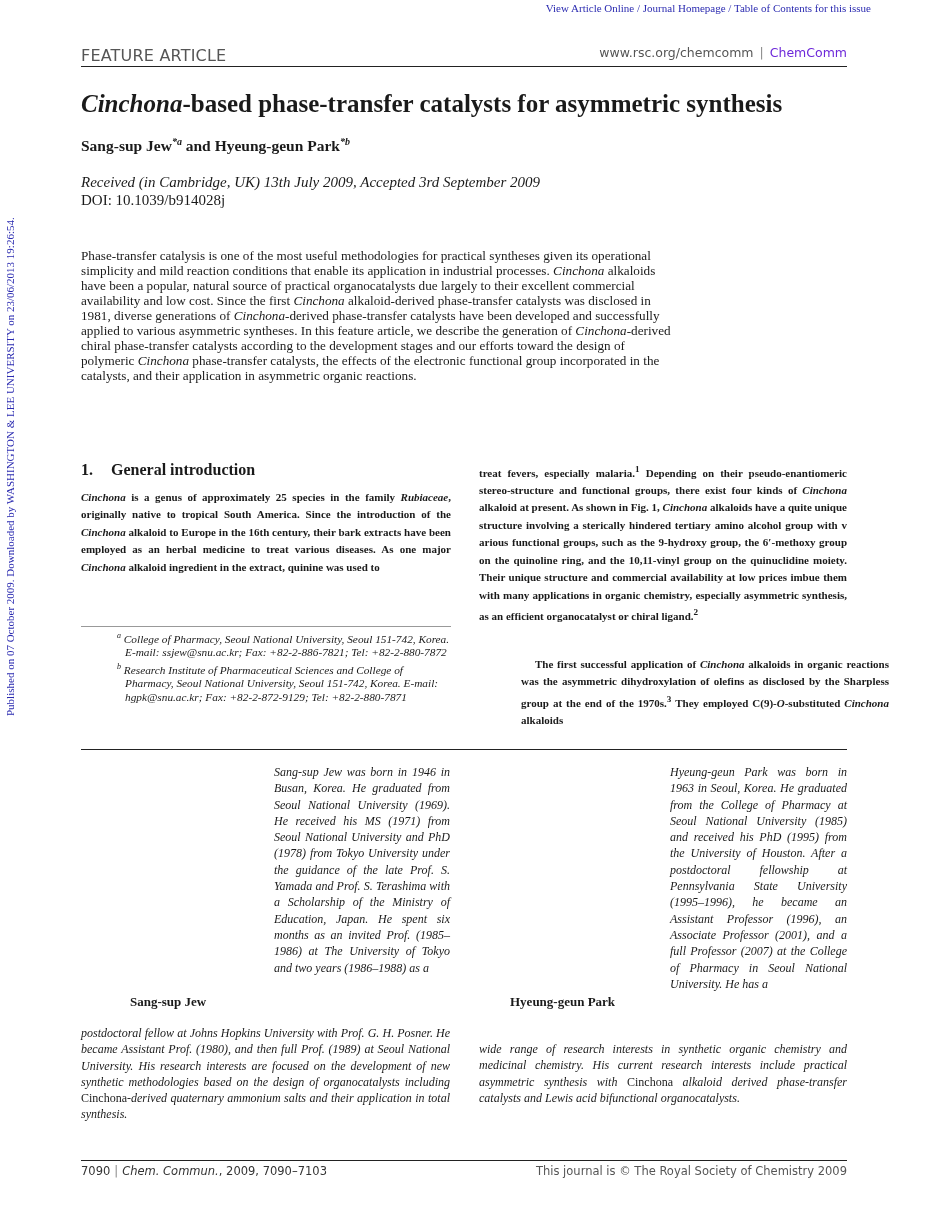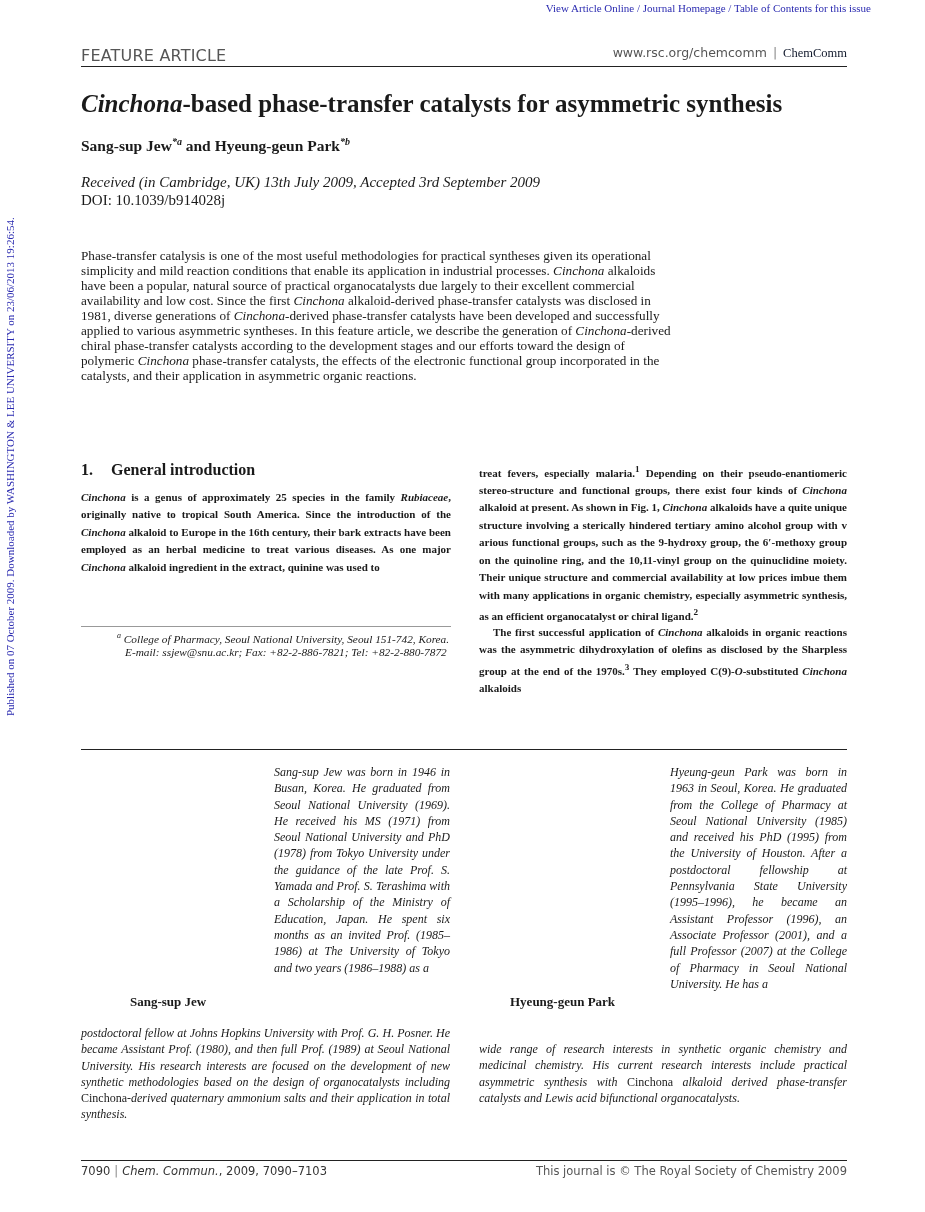--- a/index.html
+++ b/index.html
@@ -6,40 +6,40 @@
   body { width: 925px; height: 1212px; position: relative; overflow: hidden; color: #1a1a1a; font-family: "Liberation Serif", serif; }
   .abs { position: absolute; }
   .top-links { top: 2px; right: 54px; font-size: 11px; color: #2a2ab0; font-family: "Liberation Serif", serif; white-space: nowrap; }
   .top-links span { color: #2a2ab0; cursor: pointer; }
   .side-note { left: 4px; top: 186px; width: 16px; height: 530px; }
   .side-note div { position: absolute; left: 0; top: 530px; transform-origin: 0 0; transform: rotate(-90deg); white-space: nowrap; font-size: 11px; color: #2a2ab0; width: 530px; }
   .header { left: 81px; top: 44px; width: 766px; height: 22px; border-bottom: 1.5px solid #222; font-family: "DejaVu Sans", sans-serif; }
   .header .left { position: absolute; left: 0; top: 2px; font-size: 16px; color: #555; letter-spacing: 0.2px; }
   .header .right { position: absolute; right: 0; top: 1px; font-size: 12.5px; color: #555; }
   .header .right .sep { color: #888; margin: 0 6px; }
-  .header .right .brand { color: #0f172a; font-family: Liberation Serif, serif; }
+  .header .right .brand { color: #6d28d9; }
   .title { left: 81px; top: 90px; font-size: 25px; font-weight: bold; white-space: nowrap; }
   .authors { left: 81px; top: 136px; font-size: 15.5px; font-weight: bold; white-space: nowrap; }
   .authors sup { font-size: 10px; font-style: italic; }
   .received { left: 81px; top: 173px; font-size: 15px; font-style: italic; font-weight: normal; line-height: 18px; }
   .doi { font-style: normal; }
   .abstract { left: 81px; top: 248px; width: 600px; font-size: 13.2px; line-height: 15px; }
   .abstract i { font-style: italic; }
   .col { font-size: 11px; line-height: 17.4px; text-align: justify; font-weight: bold; }
   .col-left { left: 81px; width: 370px; }
   .col-right { left: 479px; width: 368px; }
   .h1 { left: 81px; top: 461px; font-size: 16px; font-weight: bold; white-space: nowrap; }
   .h1 .num { margin-right: 18px; }
   .p1 { top: 489px; }
   .fnrule { left: 81px; top: 626px; width: 370px; border-top: 1px solid #999; }
   .fn { left: 81px; top: 629px; width: 370px; font-size: 11.3px; line-height: 13.6px; font-style: italic; }
   .fn .item { padding-left: 8px; text-indent: -8px; margin-left: 36px; }
   .fn sup { font-size: 8px; }
   .pr1 { top: 461px; }
-  .pr2 { top: 624px; text-indent: 14px; }
+  .pr2 { top: 656px; text-indent: 14px; margin-left: 42px; }
   .bio-rule { left: 81px; top: 749px; width: 766px; border-top: 1.5px solid #222; }
   .bio { font-size: 12px; line-height: 16.3px; font-style: italic; text-align: justify; }
   .bio .roman { font-style: normal; }
   .bio1-right { left: 274px; top: 764px; width: 176px; }
   .bio1-bottom { left: 81px; top: 1025px; width: 369px; }
   .bio2-right { left: 670px; top: 764px; width: 177px; }
   .bio2-bottom { left: 479px; top: 1041px; width: 368px; }
   .photo { background: #ffffff; }
   .caption { font-size: 13px; font-weight: bold; white-space: nowrap; }
   .cap1 { left: 130px; top: 994px; }
@@ -77,20 +77,21 @@
 
 <div class="abs abstract"><span>Phase-transfer catalysis is one of the most useful methodologies for practical syntheses given its operational simplicity and mild reaction conditions that enable its application in industrial processes. </span><i>Cinchona</i><span> alkaloids have been a popular, natural source of practical organocatalysts due largely to their excellent commercial availability and low cost. Since the first </span><i>Cinchona</i><span> alkaloid-derived phase-transfer catalysts was disclosed in 1981, diverse generations of </span><i>Cinchona</i><span>-derived phase-transfer catalysts have been developed and successfully applied to various asymmetric syntheses. In this feature article, we describe the generation of </span><i>Cinchona</i><span>-derived chiral phase-transfer catalysts according to the development stages and our efforts toward the design of polymeric </span><i>Cinchona</i><span> phase-transfer catalysts, the effects of the electronic functional group incorporated in the catalysts, and their application in asymmetric organic reactions.</span></div>
 
 <div class="abs h1"><span class="num">1.</span><span>General introduction</span></div>
 
 <div class="abs col col-left p1"><i>Cinchona</i><span> is a genus of approximately 25 species in the family </span><i>Rubiaceae</i><span>, originally native to tropical South America. Since the introduction of the </span><i>Cinchona</i><span> alkaloid to Europe in the 16th century, their bark extracts have been employed as an herbal medicine to treat various diseases. As one major </span><i>Cinchona</i><span> alkaloid ingredient in the extract, quinine was used to</span></div>
 
 <div class="abs fnrule"></div>
 <div class="abs fn">
   <div class="item"><sup>a</sup><span> College of Pharmacy, Seoul National University, Seoul 151-742, Korea. E-mail: ssjew@snu.ac.kr; Fax: +82-2-886-7821; Tel: +82-2-880-7872</span></div>
+  <div class="item"><sup>b</sup><span> Research Institute of Pharmaceutical Sciences and College of Pharmacy, Seoul National University, Seoul 151-742, Korea. E-mail: hgpk@snu.ac.kr; Fax: +82-2-872-9129; Tel: +82-2-880-7871</span></div>
 </div>
 
 <div class="abs col col-right pr1"><span>treat fevers, especially malaria.</span><sup>1</sup><span> Depending on their pseudo-enantiomeric stereo-structure and functional groups, there exist four kinds of </span><i>Cinchona</i><span> alkaloid at present. As shown in Fig. 1, </span><i>Cinchona</i><span> alkaloids have a quite unique structure involving a sterically hindered tertiary amino alcohol group with v arious functional groups, such as the 9-hydroxy group, the 6′-methoxy group on the quinoline ring, and the 10,11-vinyl group on the quinuclidine moiety. Their unique structure and commercial availability at low prices imbue them with many applications in organic chemistry, especially asymmetric synthesis, as an efficient organocatalyst or chiral ligand.</span><sup>2</sup></div>
 
 <div class="abs col col-right pr2"><span>The first successful application of </span><i>Cinchona</i><span> alkaloids in organic reactions was the asymmetric dihydroxylation of olefins as disclosed by the Sharpless group at the end of the 1970s.</span><sup>3</sup><span> They employed C(9)-</span><i>O</i><span>-substituted </span><i>Cinchona</i><span> alkaloids</span></div>
 
 <div class="abs bio-rule"></div>
 
 <div class="abs photo" style="left:81px;top:764px;width:180px;height:225px;"></div>
 <div class="abs caption cap1">Sang-sup Jew</div>

